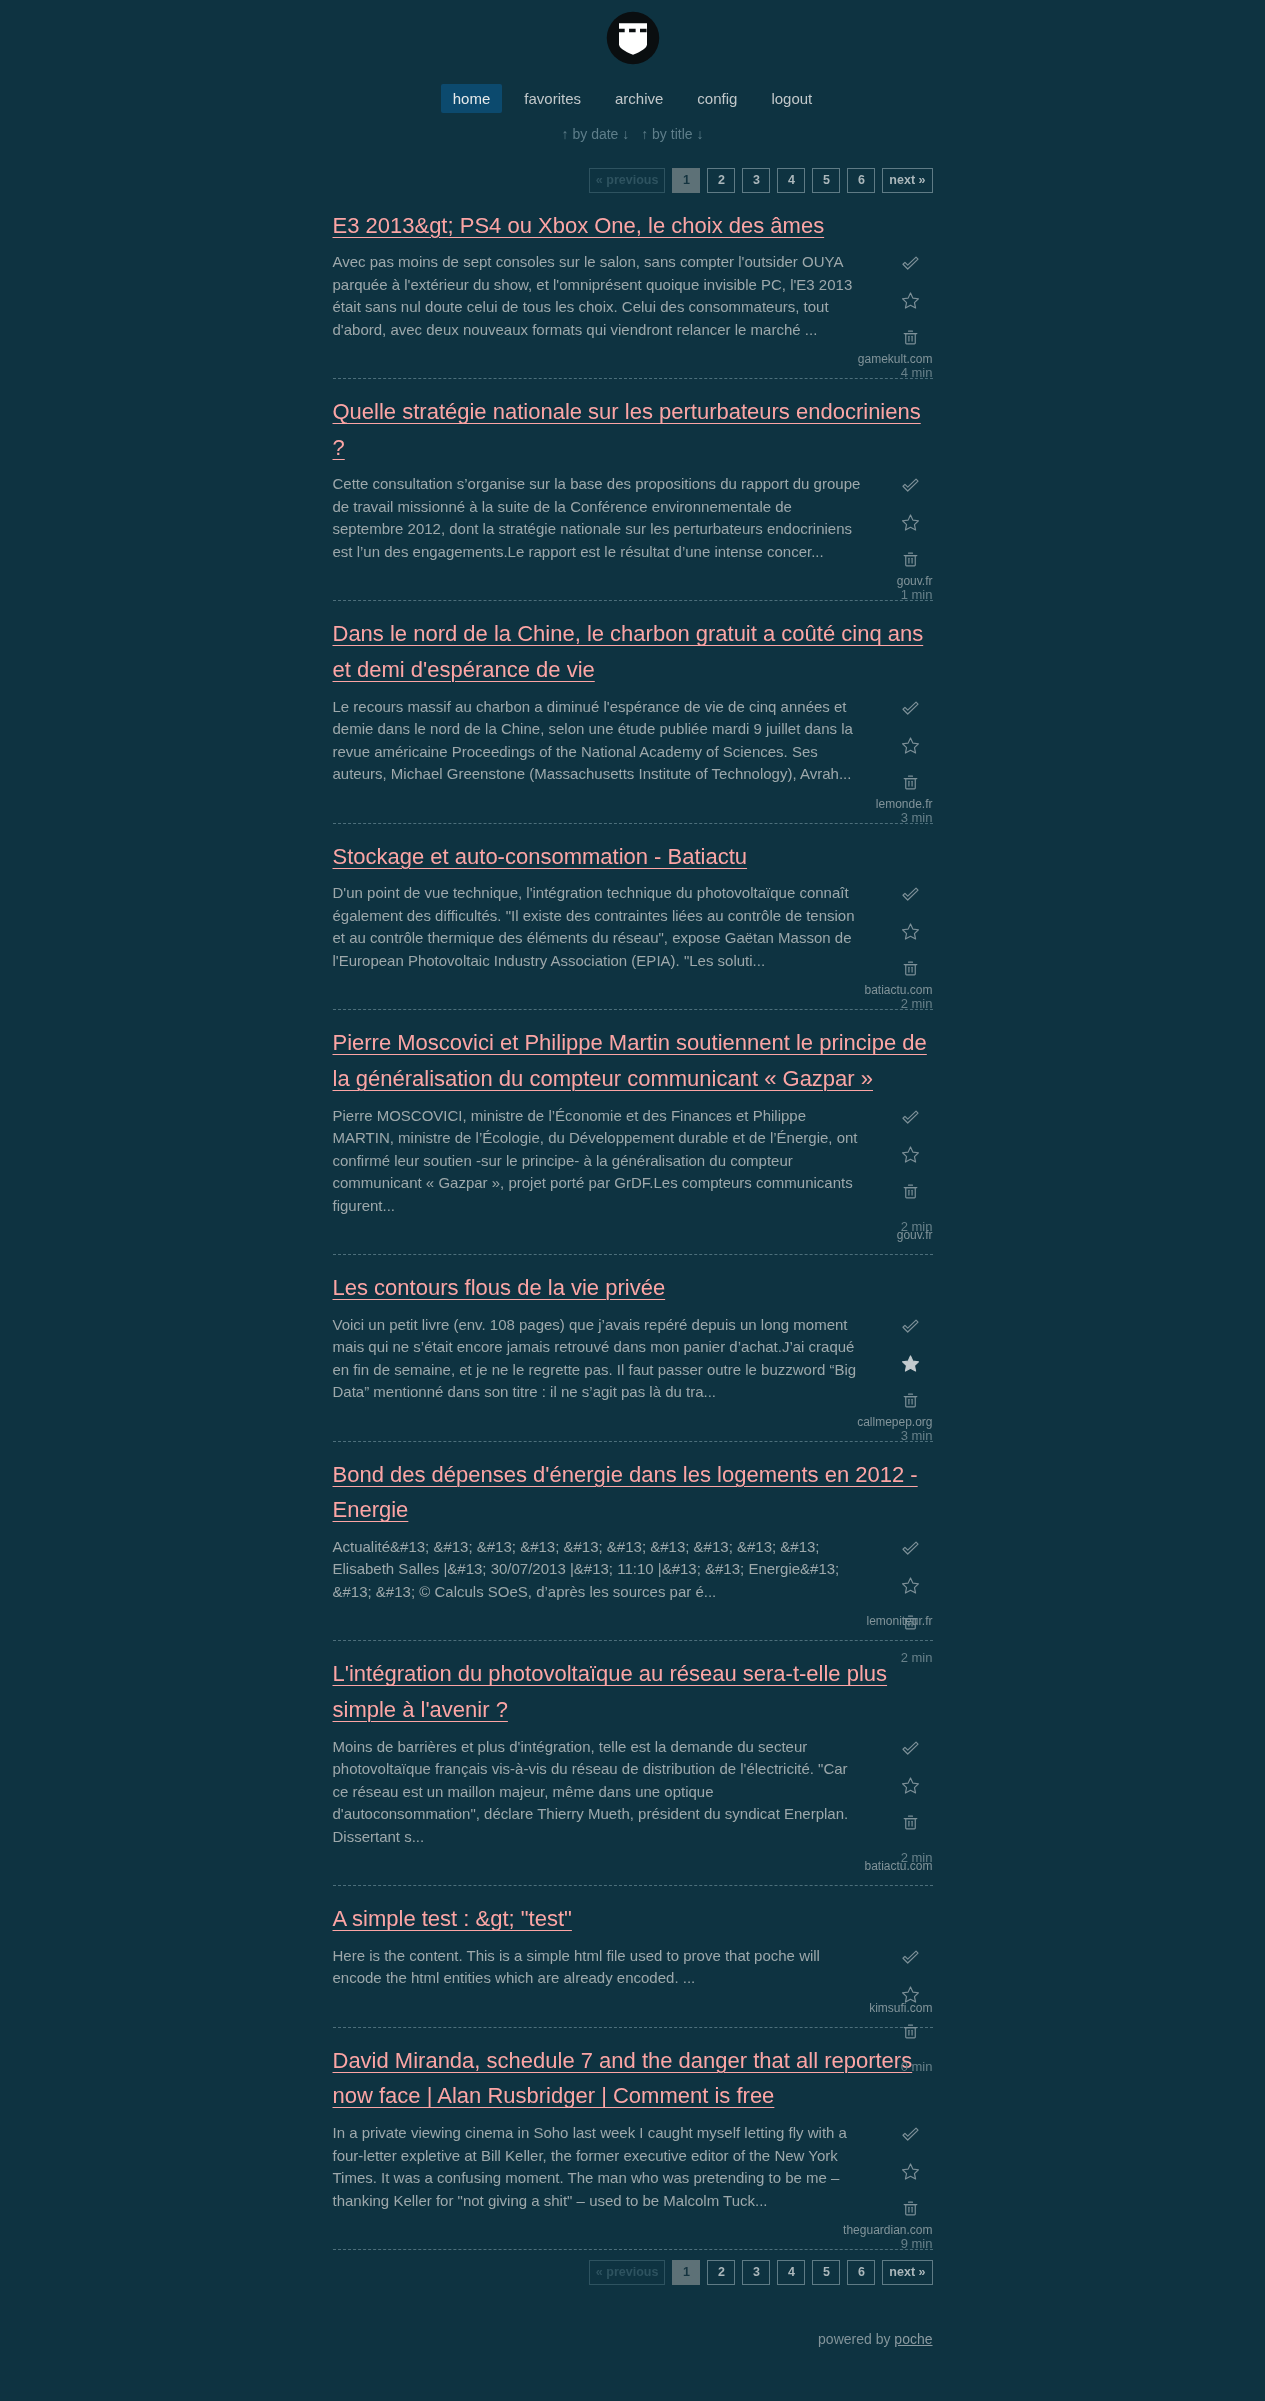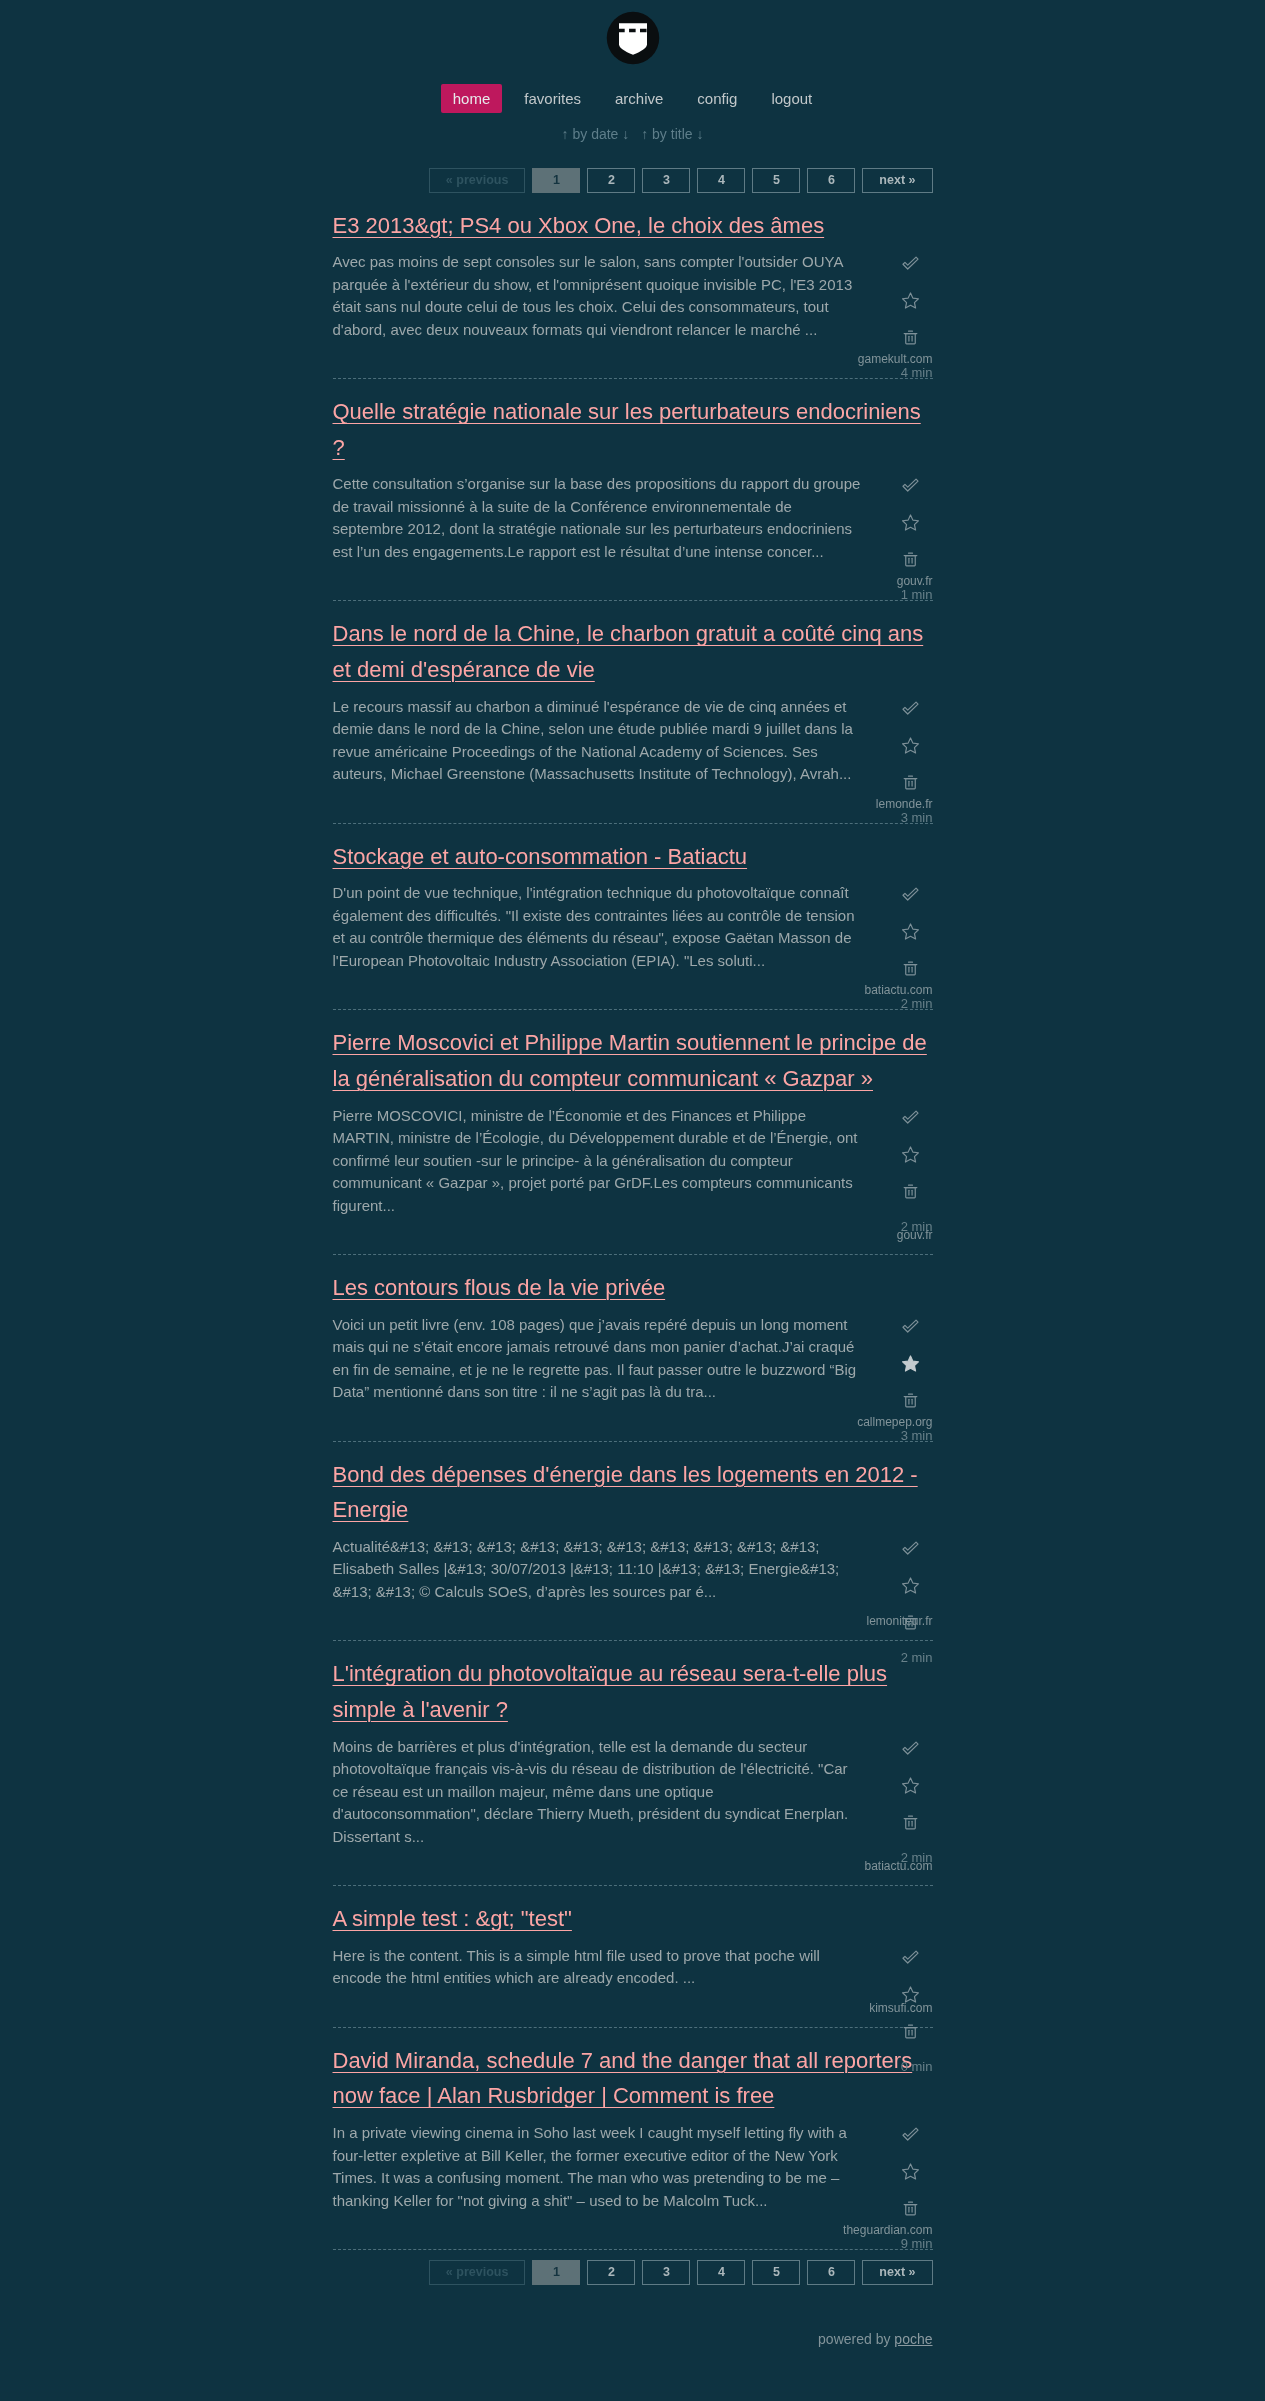--- a/index.html
+++ b/index.html
@@ -10,35 +10,35 @@
     font-family: "Liberation Sans", sans-serif;
     -webkit-font-smoothing: antialiased;
   }
   a { cursor: pointer; text-decoration: none; }
 
   
   header { text-align: center; padding-top: 10px; }
   .logo { display: inline-block; }
   nav { margin-top: 14px; display: flex; justify-content: center; gap: 10px; font-size: 15px; }
   nav a { color: #c2c8ca; padding: 6px 12px; border-radius: 2px; }
-  nav a.active { background: #be185d; color: #e7eaeb; }
+  nav a.active { background: #0c4a6e; color: #e7eaeb; }
   .sort { text-align: center; color: #5e7e8a; font-size: 14px; margin-top: 13px; }
   .sort a { color: #5e7e8a; }
   .sort .grp { margin: 0 4px; }
 
   
   .content { width: 600px; margin: 0 auto; }
 
   
   .pagination { display: flex; justify-content: flex-end; align-items: center; gap: 7px; }
   .pagination.top { margin: 26px 0 12px; }
   .pagination.bottom { margin: 10px 0 0; }
   .page-box {
     border: 1px solid #5f7b85; color: #abb7bb; font-weight: bold; font-size: 12.5px;
-    min-width: 14px; text-align: center; padding: 5px 16px; line-height: 1;
+    min-width: 14px; text-align: center; padding: 5px 6px; line-height: 1;
   }
   .page-box.active { background: #5d7177; color: #143440; border-color: #5d7177; }
   .page-box.disabled { color: #2e5360; border-color: #2e5360; cursor: default; }
 
   
   .entry { border-bottom: 1px dashed #4d6f7b; }
   .entry-title { font-size: 22px; font-weight: normal; line-height: 1.62; margin: 15px 0 4px; }
   .entry-title a { color: #fca5a5; text-decoration: underline; text-underline-offset: 4px; text-decoration-thickness: 1px; }
   .entry-body { position: relative; padding-right: 72px; }
   .excerpt { color: #9da8ab; font-size: 15px; line-height: 1.5; margin: 8px 0 0; }

